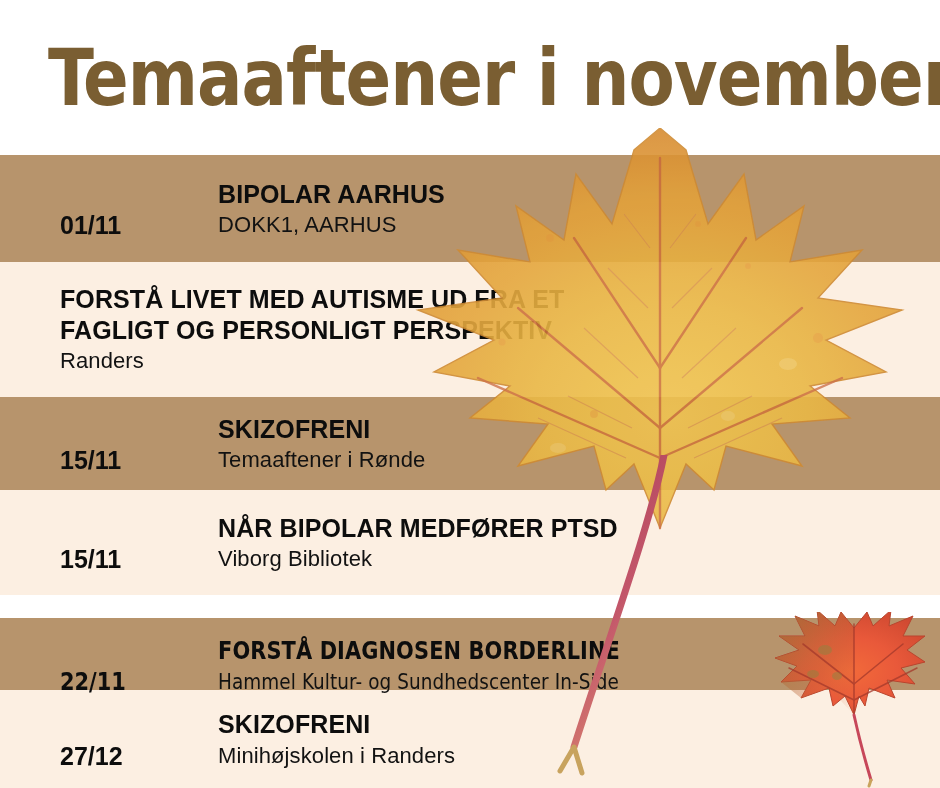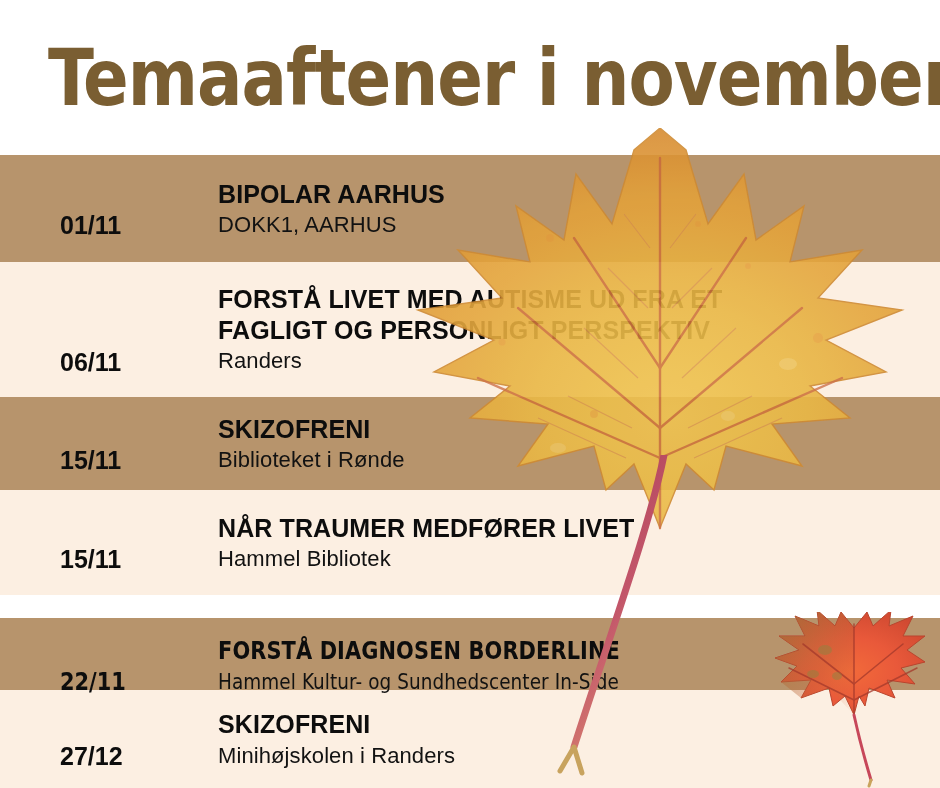--- a/index.html
+++ b/index.html
@@ -138,45 +138,44 @@
       <div class="date">01/11</div>
       <div class="event">
         <div class="event-title">BIPOLAR AARHUS</div>
         <div class="event-venue">DOKK1, AARHUS</div>
       </div>
     </div>
   </div>
 
   <div class="row cream" style="top:262px;height:135px;">
     <div class="row-inner">
-      <div class="date">06/11</div>
       <div class="event">
         <div class="event-title">FORSTÅ LIVET MED AUTISME UD FRA ET
 FAGLIGT OG PERSONLIGT PERSPEKTIV</div>
         <div class="event-venue">Randers</div>
       </div>
     </div>
   </div>
 
   <div class="row brown" style="top:397px;height:93px;">
     <div class="row-inner">
       <div class="date">15/11</div>
       <div class="event">
         <div class="event-title">SKIZOFRENI</div>
-        <div class="event-venue">Biblioteket i Rønde</div>
+        <div class="event-venue">Temaaftener i Rønde</div>
       </div>
     </div>
   </div>
 
   <div class="row cream" style="top:490px;height:105px;">
     <div class="row-inner">
       <div class="date">15/11</div>
       <div class="event">
-        <div class="event-title">NÅR TRAUMER MEDFØRER LIVET</div>
-        <div class="event-venue">Hammel Bibliotek</div>
+        <div class="event-title">NÅR BIPOLAR MEDFØRER PTSD</div>
+        <div class="event-venue">Viborg Bibliotek</div>
       </div>
     </div>
   </div>
 
   <div class="row brown narrow" style="top:618px;height:95px;">
     <div class="row-inner">
       <div class="date">22/11</div>
       <div class="event">
         <div class="event-title">FORSTÅ DIAGNOSEN BORDERLINE</div>
         <div class="event-venue">Hammel Kultur- og Sundhedscenter In-Side</div>

